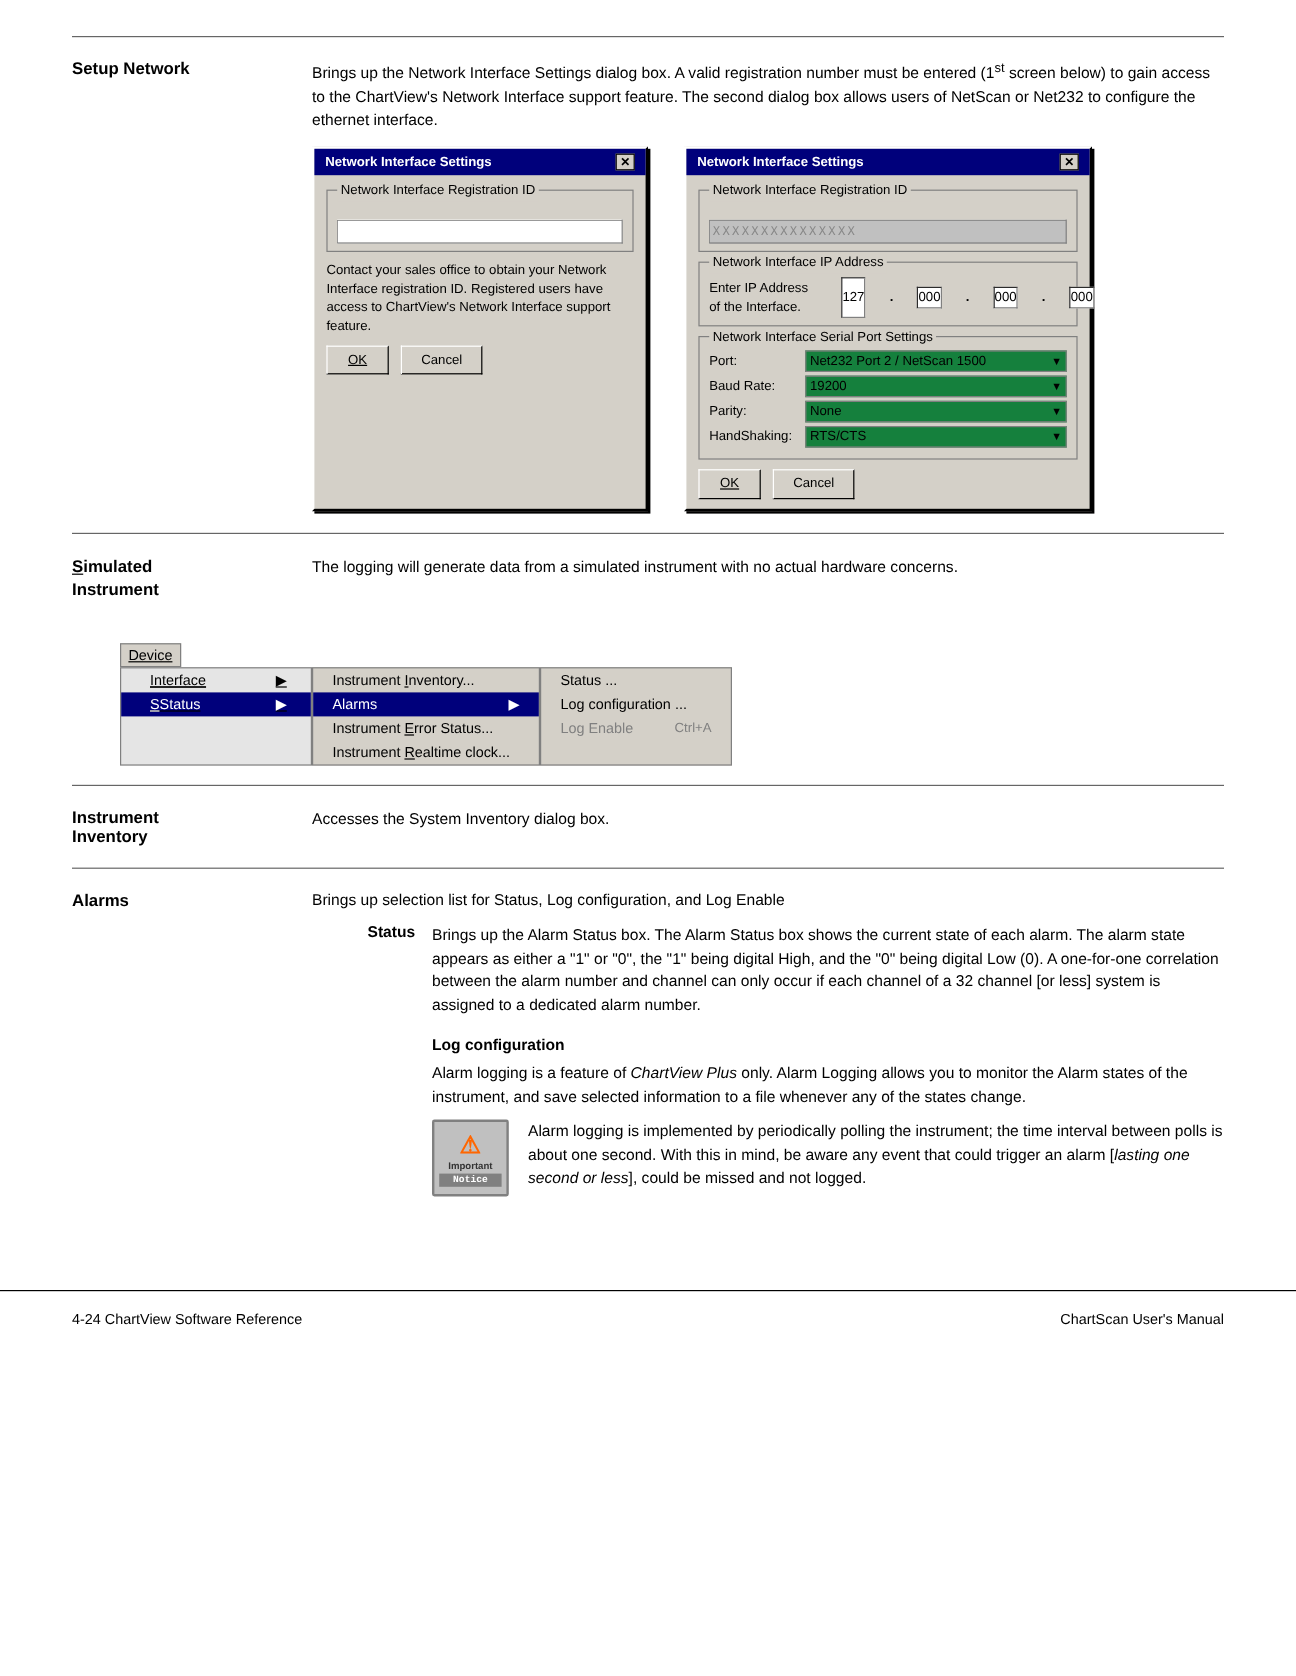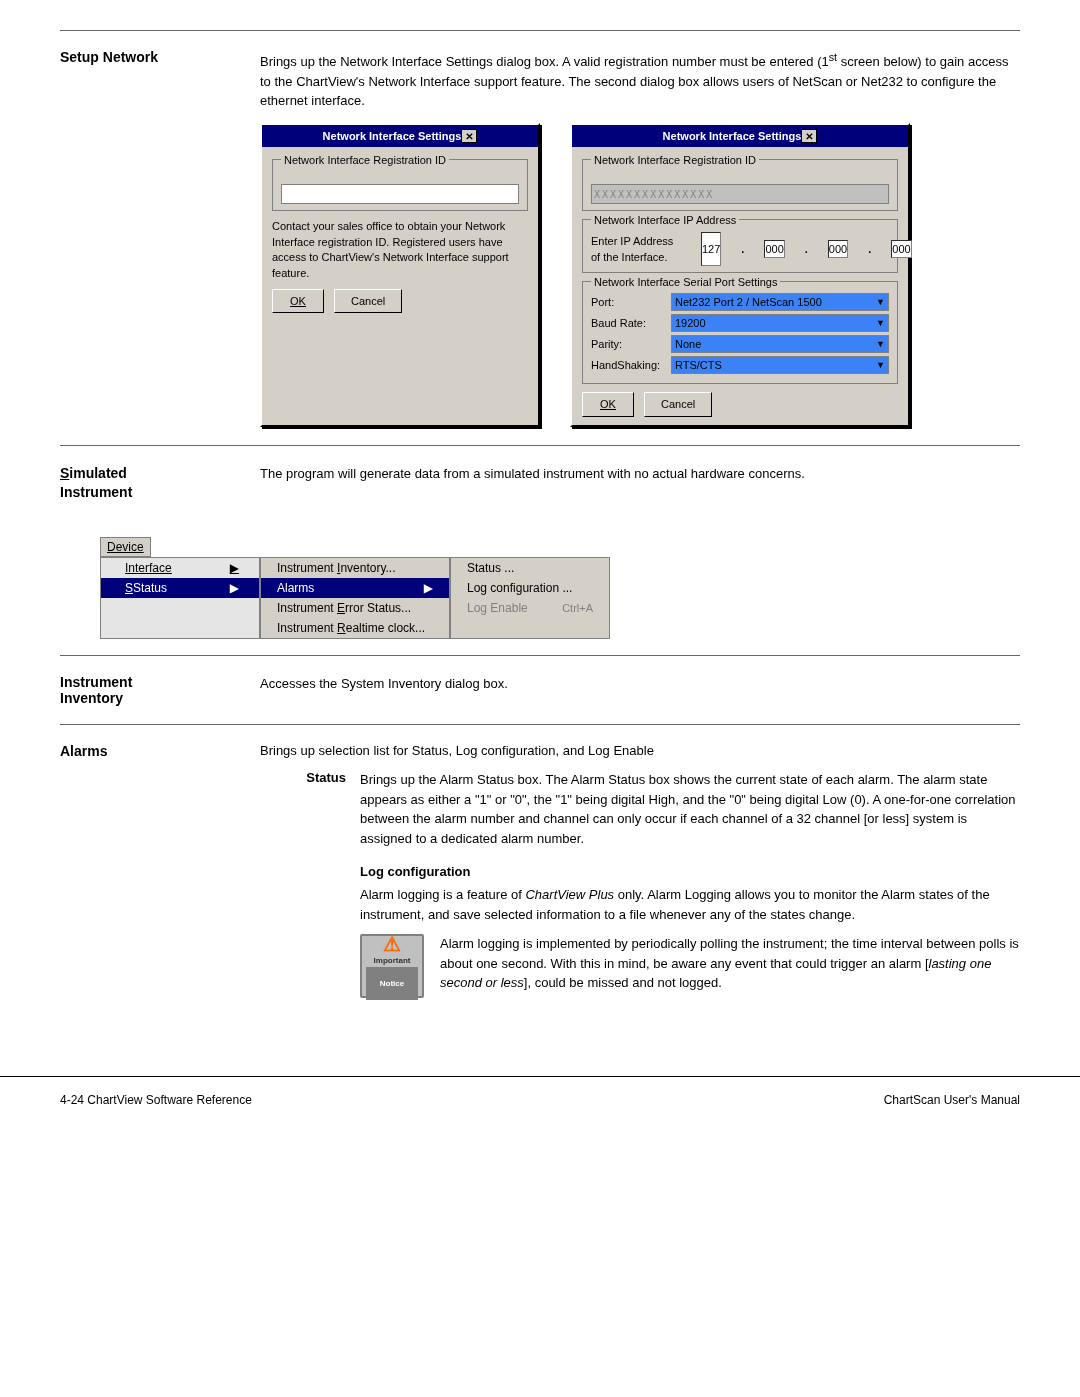--- a/index.html
+++ b/index.html
@@ -59,21 +59,21 @@
 
     .win-dialog-wide {
       width: 340px;
     }
 
     .win-dialog-titlebar {
       background: #00007b;
       color: #fff;
       padding: 3px 9px;
       display: flex;
-      justify-content: center;
+      justify-content: space-between;
       align-items: center;
       font-weight: bold;
       font-size: 11px;
     }
 
     .win-close-btn {
       background: #d4d0c8;
       border: 1px solid #000;
       width: 16px;
       height: 14px;
@@ -187,21 +187,21 @@
       margin: 3px 0;
     }
 
     .port-label {
       width: 80px;
       font-size: 11px;
     }
 
     .port-select {
       flex: 1;
-      background: #3b82f6;
+      background: #15803d;
       border: 1px solid #808080;
       height: 18px;
       font-size: 11px;
       display: flex;
       align-items: center;
       justify-content: space-between;
       padding: 0 3px;
     }
 
     .port-select-arrow {
@@ -419,22 +419,23 @@
       color: #ff6600;
       font-weight: bold;
     }
 
     .notice-text-label {
       font-size: 8px;
       font-weight: bold;
       color: #fff;
       background: #808080;
       width: 100%;
-      padding: 12px 0;
+      padding: 1px 0;
       margin-top: 2px;
+      font-family: Liberation Mono, monospace;
     }
 
     .notice-text {
       font-size: 13px;
       line-height: 1.5;
       flex: 1;
     }
 
     
     .page-footer {
@@ -572,21 +573,21 @@
       </div>
     </div>
   </div>
 
   <div class="simulated-section">
     <div class="simulated-label">
       <span><span class="underline-s" style="text-decoration:underline;">S</span><span>imulated</span></span><br>
       <span>Instrument</span>
     </div>
     <div class="section-content">
-      <span>The program will generate data from a simulated instrument with no actual hardware concerns.</span>
+      <span>The logging will generate data from a simulated instrument with no actual hardware concerns.</span>
     </div>
   </div>
 
 
   <div class="menu-area">
     
     <div style="display:inline-block;">
       <div class="menu-bar">
         <span style="text-decoration:underline; font-size:12px; font-family:Tahoma,Arial,sans-serif;">Device</span>
       </div>

